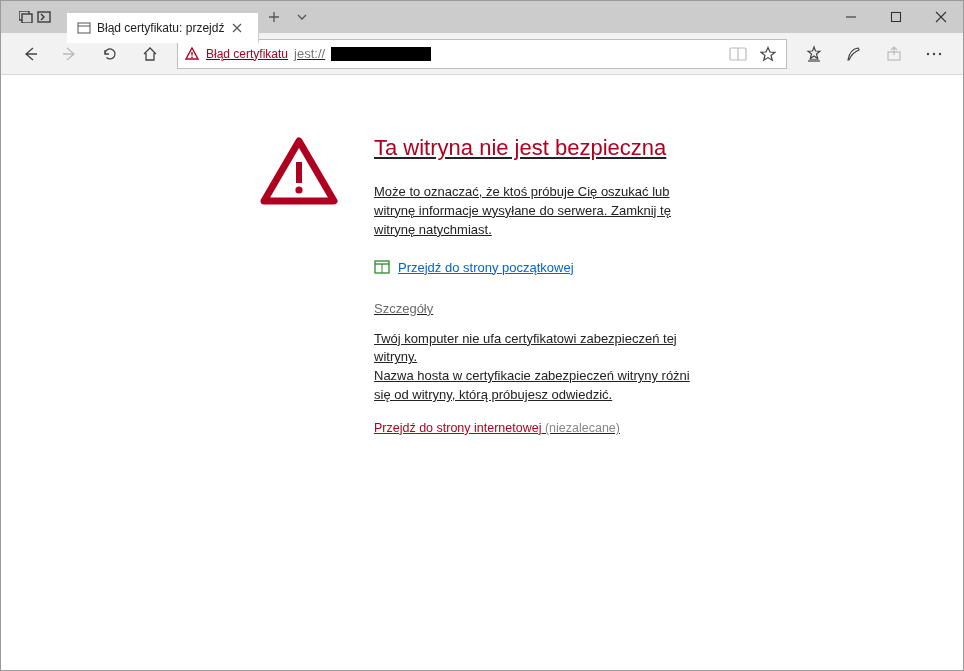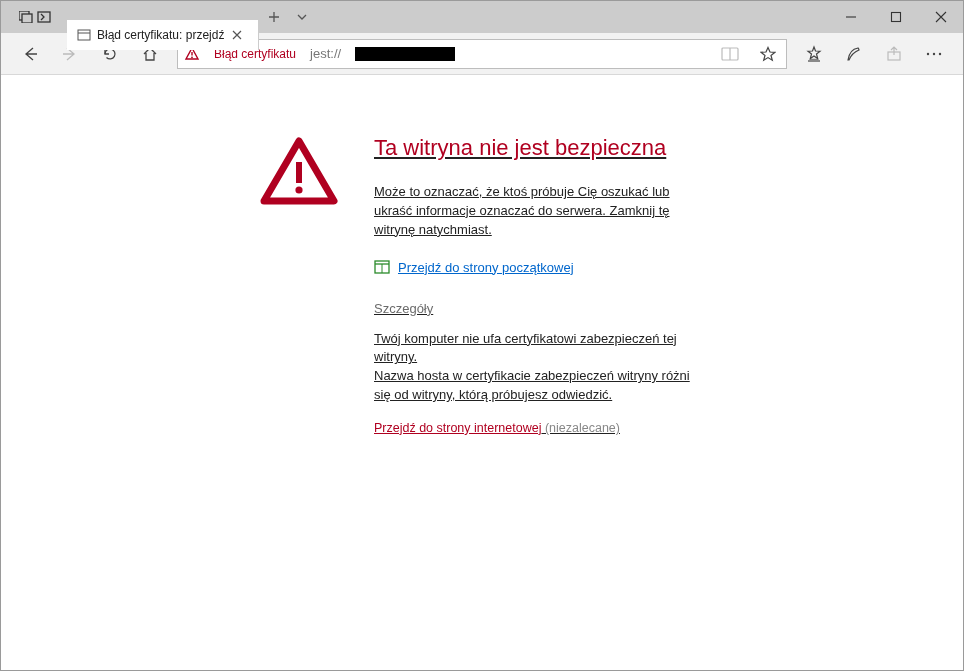--- a/index.html
+++ b/index.html
@@ -34,21 +34,21 @@
     }
     .tab {
       background: #fff;
       display: flex;
       align-items: center;
       padding: 0 10px 0 10px;
       gap: 6px;
       min-width: 192px;
       border-right: 1px solid #ccc;
       position: relative;
-      top: 19px;
+      top: 12px;
       height: 30px;
     }
     .tab-title {
       font-size: 12px;
       color: #222;
       max-width: 140px;
       white-space: nowrap;
       overflow: hidden;
       text-overflow: ellipsis;
     }
@@ -93,22 +93,23 @@
       color: #444;
     }
     .addr-wrap {
       flex: 1;
       height: 30px;
       background: #fff;
       border: 1px solid #bdbdbd;
       display: flex;
       align-items: center;
       padding: 0 6px;
-      gap: 14px;
+      gap: 6px;
       margin: 0 6px;
+      text-decoration: underline;
     }
     .cert-label {
       color: #b00020;
       font-size: 12px;
     }
     .url-prefix { color: #777; font-size: 13px; }
     .url-black {
       background: #000; width: 100px; height: 14px; display: inline-block;
     }
     .addr-spacer { flex: 1; }
@@ -326,21 +327,21 @@
       <svg width="78" height="70" viewBox="0 0 78 70">
         <path d="M39 4 L74 64 H4 Z" fill="none" stroke="#b00020" stroke-width="7" stroke-linejoin="round"></path>
         <rect x="36" y="25" width="6" height="21" fill="#b00020"></rect>
         <circle cx="39" cy="53" r="3.6" fill="#b00020"></circle>
       </svg>
     </div>
 
     <div class="text-col">
       <h1 class="err-title">Ta witryna nie jest bezpieczna</h1>
 
-      <p class="err-body">Może to oznaczać, że ktoś próbuje Cię oszukać lub ukraść informacje oznaczać do serwera. Zamknij tę witrynę natychmiast.</p>
+      <p class="err-body">Może to oznaczać, że ktoś próbuje Cię oszukać lub witrynę informacje wysyłane do serwera. Zamknij tę witrynę natychmiast.</p>
 
       <div class="home-row">
         <span>
           <svg width="16" height="14" viewBox="0 0 16 14">
               <rect x="1" y="1" width="14" height="12" fill="none" stroke="#2a8a2a" stroke-width="1.3"></rect>
               <line x1="1" y1="4" x2="15" y2="4" stroke="#2a8a2a" stroke-width="1.3"></line>
               <line x1="8" y1="4" x2="8" y2="13" stroke="#2a8a2a" stroke-width="1"></line>
             </svg>
         </span>
         <a class="home-link" href="#">Przejdź do strony początkowej</a>

